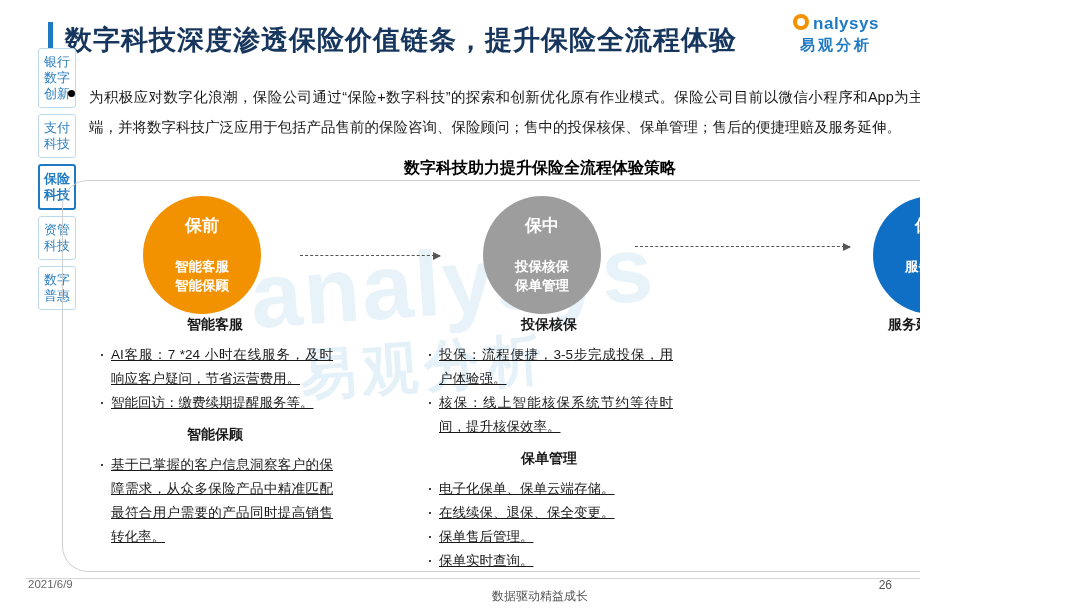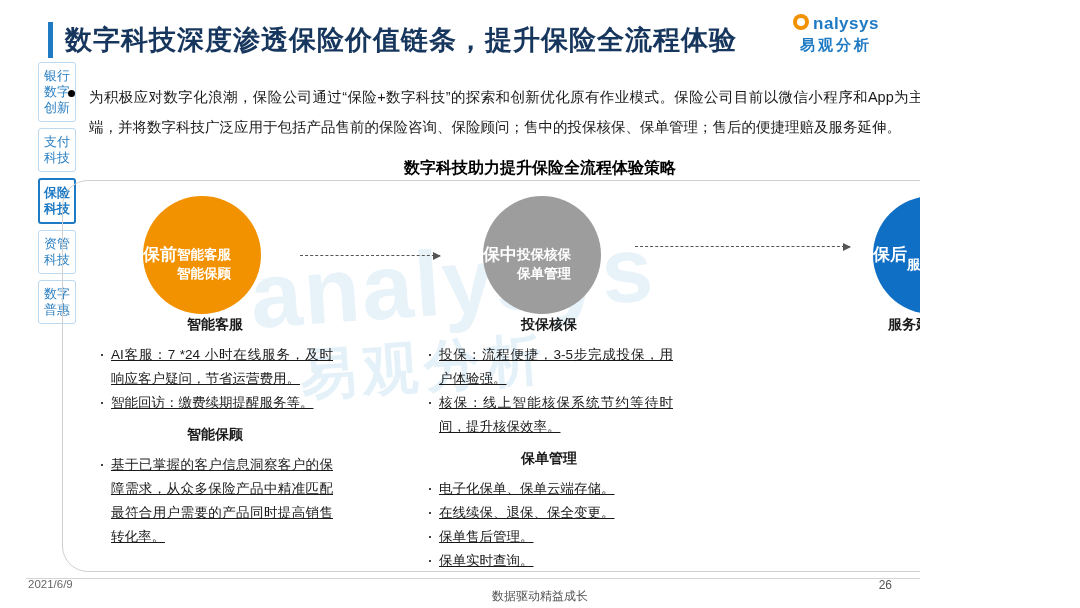--- a/index.html
+++ b/index.html
@@ -20,21 +20,21 @@
     height: 608px;
     background: #ffffff;
     overflow: hidden;
     border-radius: 11px;
   }
 
   
   .sidebar {
     position: absolute;
     left: 8px;
-    top: 62px;
+    top: 48px;
     width: 38px;
     display: flex;
     flex-direction: column;
     gap: 6px;
     padding-left: 30px;
   }
   .side-item {
     border: 1px solid #bcd9ef;
     border-radius: 3px;
     color: #2a7fc1;
@@ -194,20 +194,21 @@
   }
 
   
   .circle {
     position: absolute;
     width: 118px;
     height: 118px;
     border-radius: 50%;
     color: #ffffff;
     display: flex;
+    flex-direction: column;
     align-items: center;
     justify-content: flex-start;
     padding-top: 18px;
     box-sizing: border-box;
   }
   .circle .c-title {
     font-size: 17px;
     font-weight: bold;
     margin-bottom: 20px;
   }

